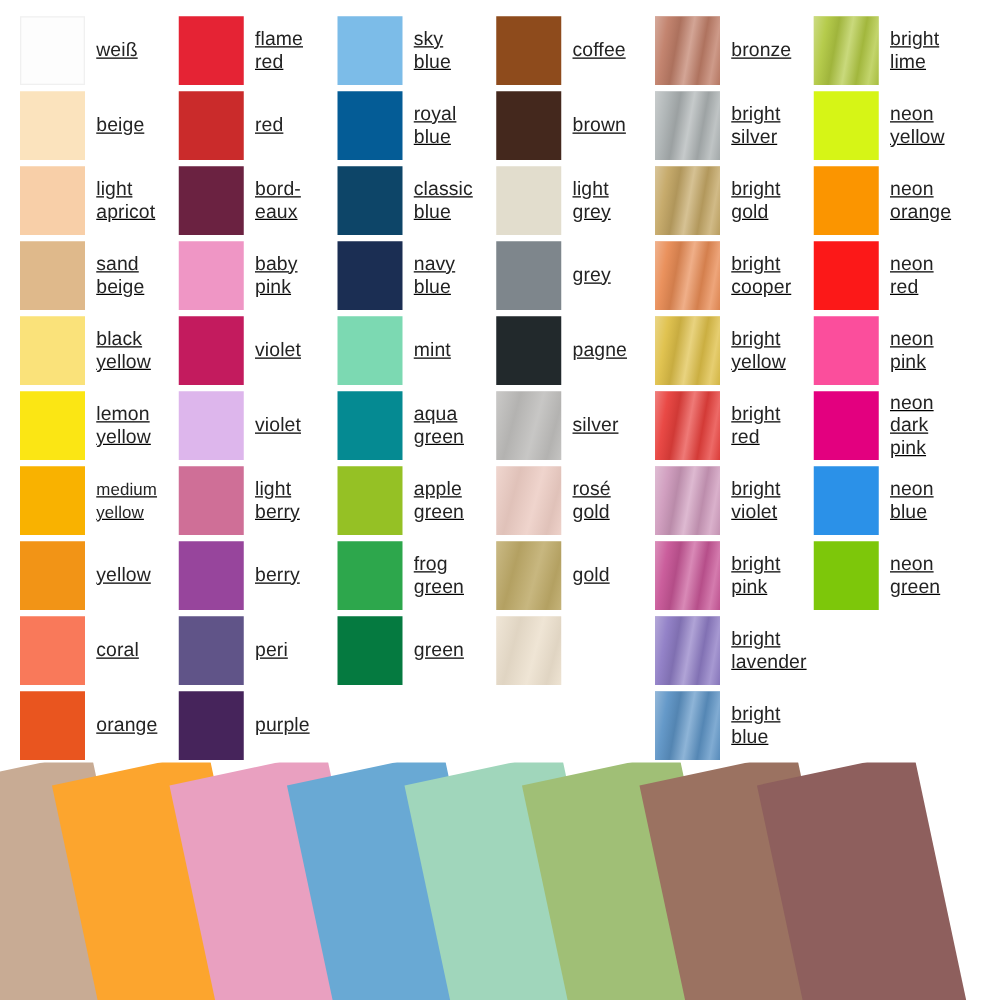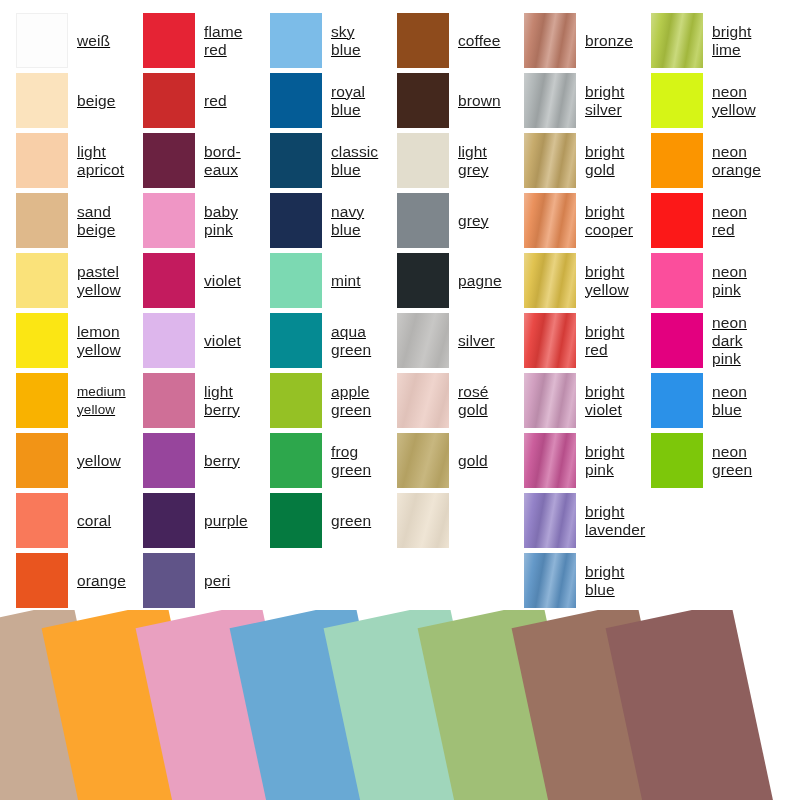--- a/index.html
+++ b/index.html
@@ -146,21 +146,21 @@
           <div class="swatch-label">light
 apricot</div>
         </div>
         <div class="swatch-row">
           <div class="swatch-chip" title="#dfb98b" style="background: rgb(223, 185, 139);"></div>
           <div class="swatch-label">sand
 beige</div>
         </div>
         <div class="swatch-row">
           <div class="swatch-chip" title="#fae27a" style="background: rgb(250, 226, 122);"></div>
-          <div class="swatch-label">pastel
+          <div class="swatch-label">black
 yellow</div>
         </div>
         <div class="swatch-row">
           <div class="swatch-chip" title="#fbe614" style="background: rgb(251, 230, 20);"></div>
           <div class="swatch-label">lemon
 yellow</div>
         </div>
         <div class="swatch-row">
           <div class="swatch-chip" title="#f9b200" style="background: rgb(249, 178, 0);"></div>
           <div class="swatch-label small">medium
@@ -210,26 +210,26 @@
         <div class="swatch-row">
           <div class="swatch-chip" title="#cf6f97" style="background: rgb(207, 111, 151);"></div>
           <div class="swatch-label">light
 berry</div>
         </div>
         <div class="swatch-row">
           <div class="swatch-chip" title="#97459c" style="background: rgb(151, 69, 156);"></div>
           <div class="swatch-label">berry</div>
         </div>
         <div class="swatch-row">
+          <div class="swatch-chip" title="#605488" style="background: rgb(96, 84, 136);"></div>
+          <div class="swatch-label">peri</div>
+        </div>
+        <div class="swatch-row">
           <div class="swatch-chip" title="#46245b" style="background: rgb(70, 36, 91);"></div>
           <div class="swatch-label">purple</div>
-        </div>
-        <div class="swatch-row">
-          <div class="swatch-chip" title="#605488" style="background: rgb(96, 84, 136);"></div>
-          <div class="swatch-label">peri</div>
         </div>
       </div>
       <div class="swatch-column">
         <div class="swatch-row">
           <div class="swatch-chip" title="#7cbce8" style="background: rgb(124, 188, 232);"></div>
           <div class="swatch-label">sky
 blue</div>
         </div>
         <div class="swatch-row">
           <div class="swatch-chip" title="#045c96" style="background: rgb(4, 92, 150);"></div>

